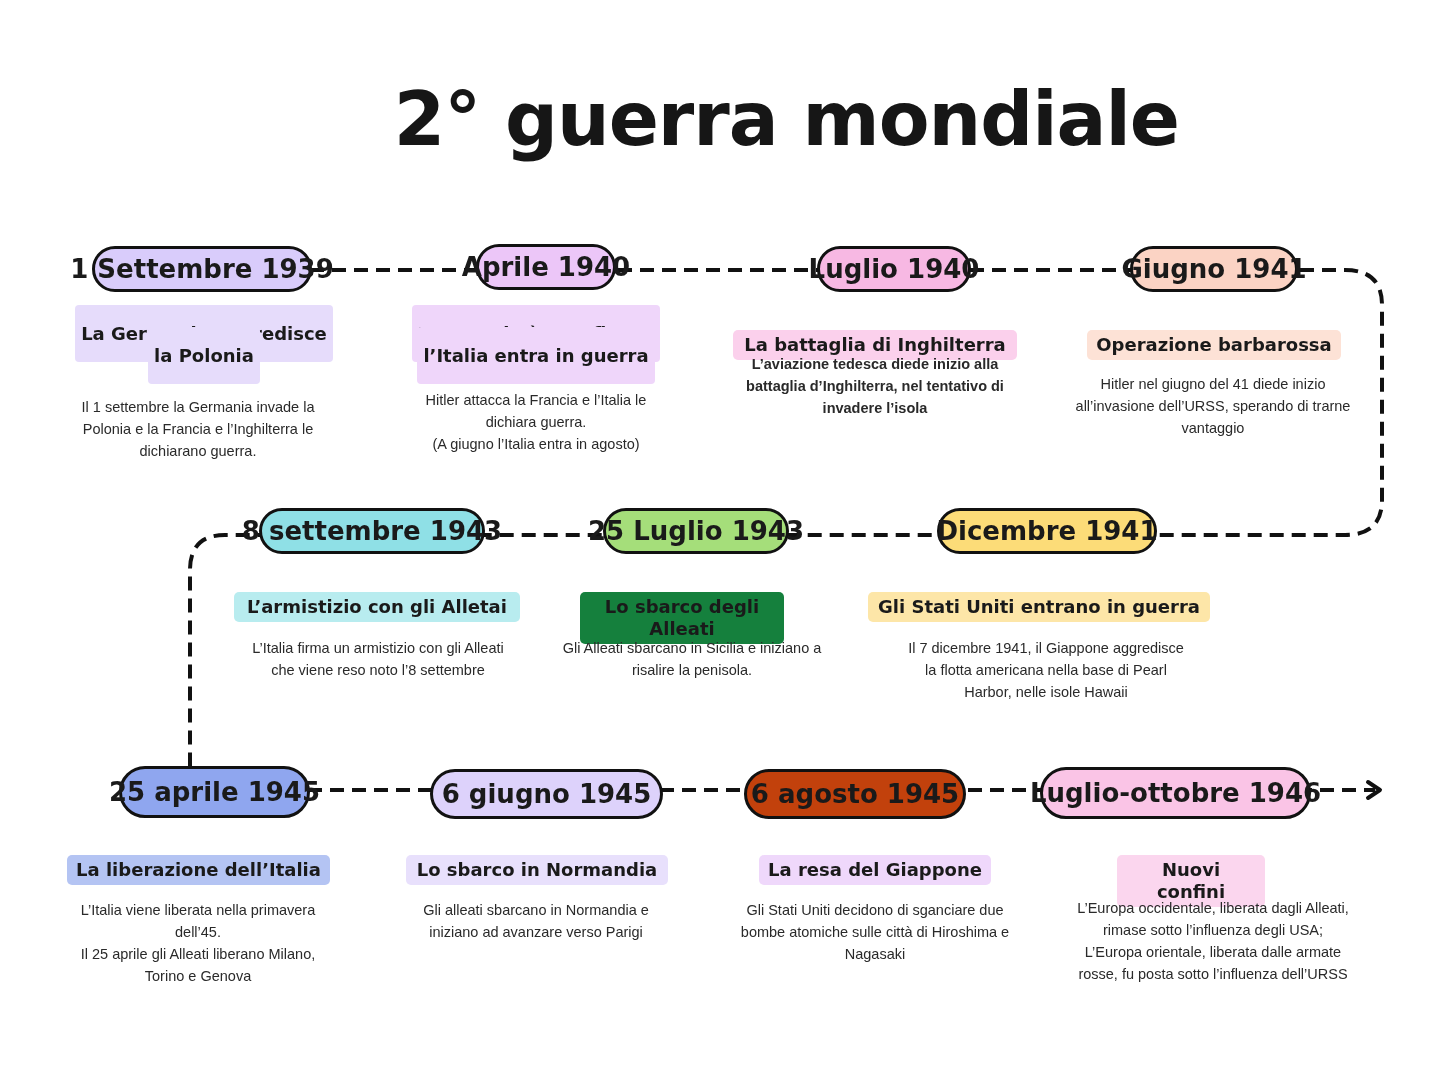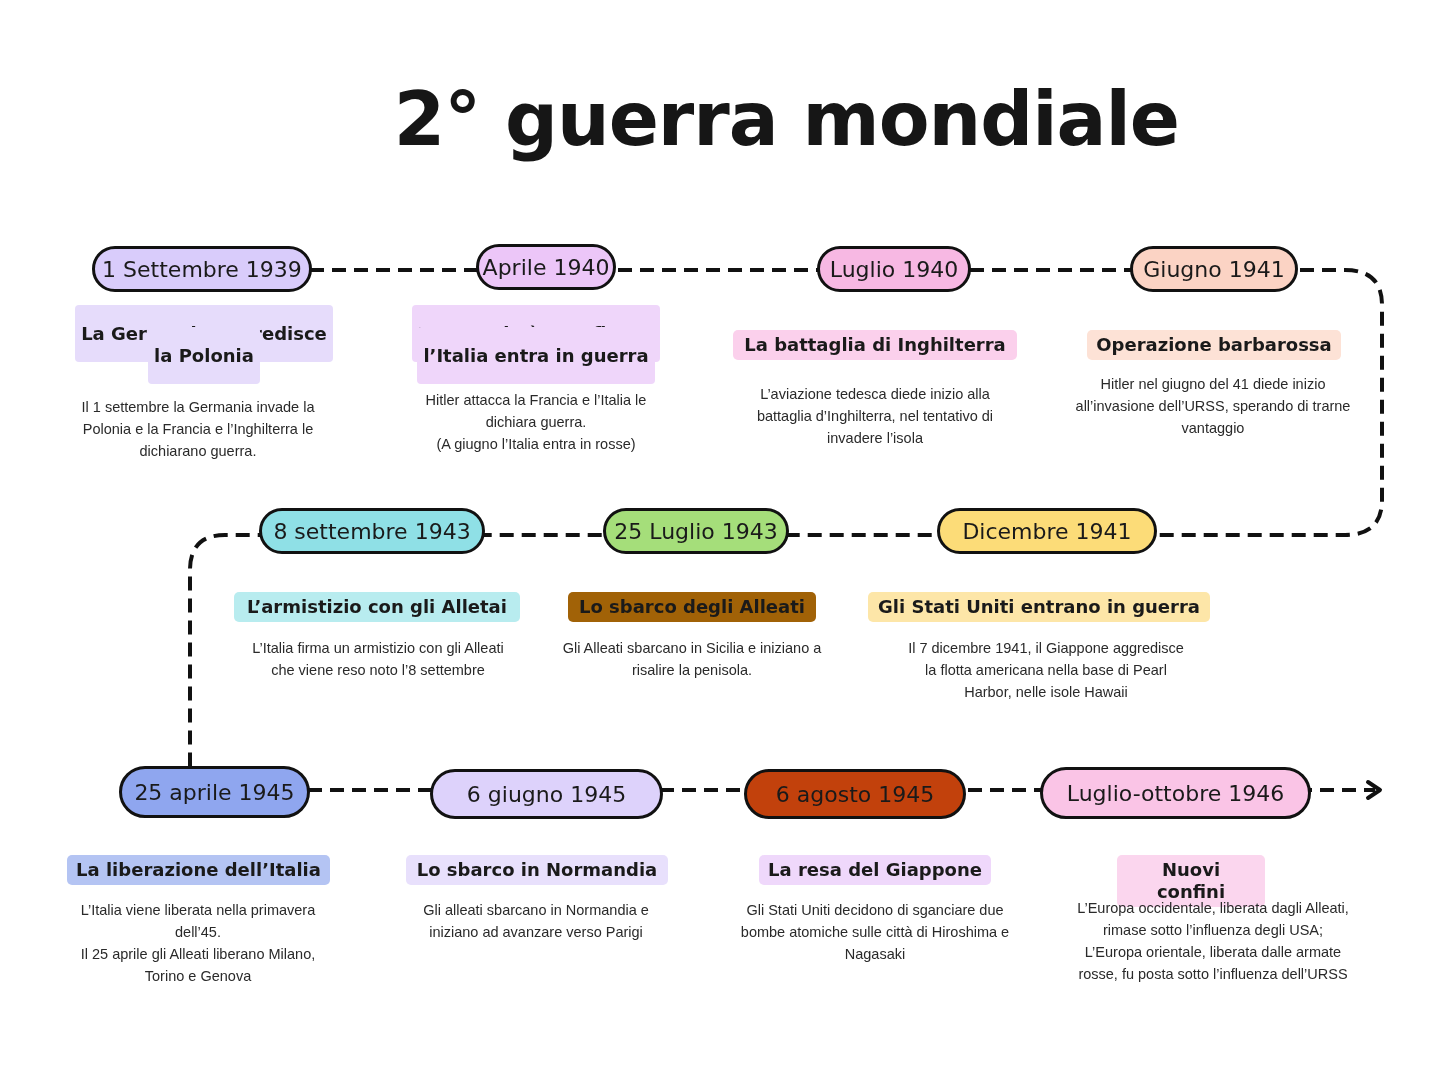--- a/index.html
+++ b/index.html
@@ -1,19 +1,19 @@
 <!DOCTYPE html>
 <html><head>
 <meta charset="utf-8">
 <style>
   html, body { margin:0; padding:0; background:#ffffff; }
   body { width:1439px; height:1080px; position:relative; overflow:hidden; font-family:"DejaVu Sans", sans-serif; color:#1a1a1a; }
   .title { position:absolute; left:0; width:1179px; top:76px; text-align:right; font-size:74px; font-weight:bold; letter-spacing:-1px; color:#161616; }
   svg.lines { position:absolute; left:0; top:0; }
-  .pill { position:absolute; height:46px; border:3px solid #111; border-radius:26px; box-sizing:border-box; display:flex; align-items:center; justify-content:center; font-weight:normal; font-size:22px; color:#1a1a1a; white-space:nowrap; }
+  .pill { position:absolute; height:46px; border:3px solid #111; border-radius:26px; box-sizing:border-box; display:flex; align-items:center; justify-content:center; font-weight:bold; font-size:26px; color:#1a1a1a; white-space:nowrap; }
   .heading { position:absolute; font-weight:bold; font-size:18px; line-height:22px; text-align:center; padding:4px 8px; border-radius:5px; box-sizing:border-box; }
   .heading span { padding:18px 6px; border-radius:4px; }
   .desc { position:absolute; font-family:"Liberation Sans", sans-serif; font-size:14.5px; line-height:22px; text-align:center; color:#2a2a2a; }
 </style>
 </head>
 <body>
 
 <div class="title">2° guerra mondiale</div>
 
 <svg class="lines" width="1439" height="1080">
@@ -39,39 +39,39 @@
 <div class="heading" style="left:1087px;top:330px;width:254px;background:#fde2d6">Operazione barbarossa</div>
 
 <div class="desc" style="left:48px;top:389px;width:300px;margin-top:7px;">
   <div>Il 1 settembre la Germania invade la</div>
     <div>Polonia e la Francia e l’Inghilterra le</div>
     <div>dichiarano guerra.</div>
 </div>
 <div class="desc" style="left:386px;top:389px;width:300px;">
   <div>Hitler attacca la Francia e l’Italia le</div>
     <div>dichiara guerra.</div>
-    <div>(A giugno l’Italia entra in rosse)</div>
+    <div>(A giugno l’Italia entra in agosto)</div>
 </div>
-<div class="desc" style="left:725px;top:383px;width:300px;">
+<div class="desc" style="left:725px;top:353px;width:300px;font-weight:bold;">
   <div>L’aviazione tedesca diede inizio alla</div>
     <div>battaglia d’Inghilterra, nel tentativo di</div>
     <div>invadere l’isola</div>
 </div>
 <div class="desc" style="left:1058px;top:373px;width:310px;">
   <div>Hitler nel giugno del 41 diede inizio</div>
     <div>all’invasione dell’URSS, sperando di trarne</div>
     <div>vantaggio</div>
 </div>
 
 <div class="pill" style="left:937px;top:508px;width:220px;background:#fcdc78">Dicembre 1941</div>
 <div class="pill" style="left:603px;top:508px;width:186px;background:#a5de7a">25 Luglio 1943</div>
 <div class="pill" style="left:259px;top:508px;width:226px;background:#8fe0e6">8 settembre 1943</div>
 
 <div class="heading" style="left:868px;top:592px;width:342px;background:#fde6a8">Gli Stati Uniti entrano in guerra</div>
-<div class="heading" style="left:568px;top:592px;width:248px;background:#a16207">Lo sbarco degli Alleati</div>
+<div class="heading" style="left:580px;top:592px;width:204px;background:#15803d">Lo sbarco degli Alleati</div>
 <div class="heading" style="left:234px;top:592px;width:286px;background:#b8ecef">L’armistizio con gli Alletai</div>
 
 <div class="desc" style="left:886px;top:637px;width:320px;">
   <div>Il 7 dicembre 1941, il Giappone aggredisce</div>
     <div>la flotta americana nella base di Pearl</div>
     <div>Harbor, nelle isole Hawaii</div>
 </div>
 <div class="desc" style="left:542px;top:637px;width:300px;">
   <div>Gli Alleati sbarcano in Sicilia e iniziano a</div>
     <div>risalire la penisola.</div>

